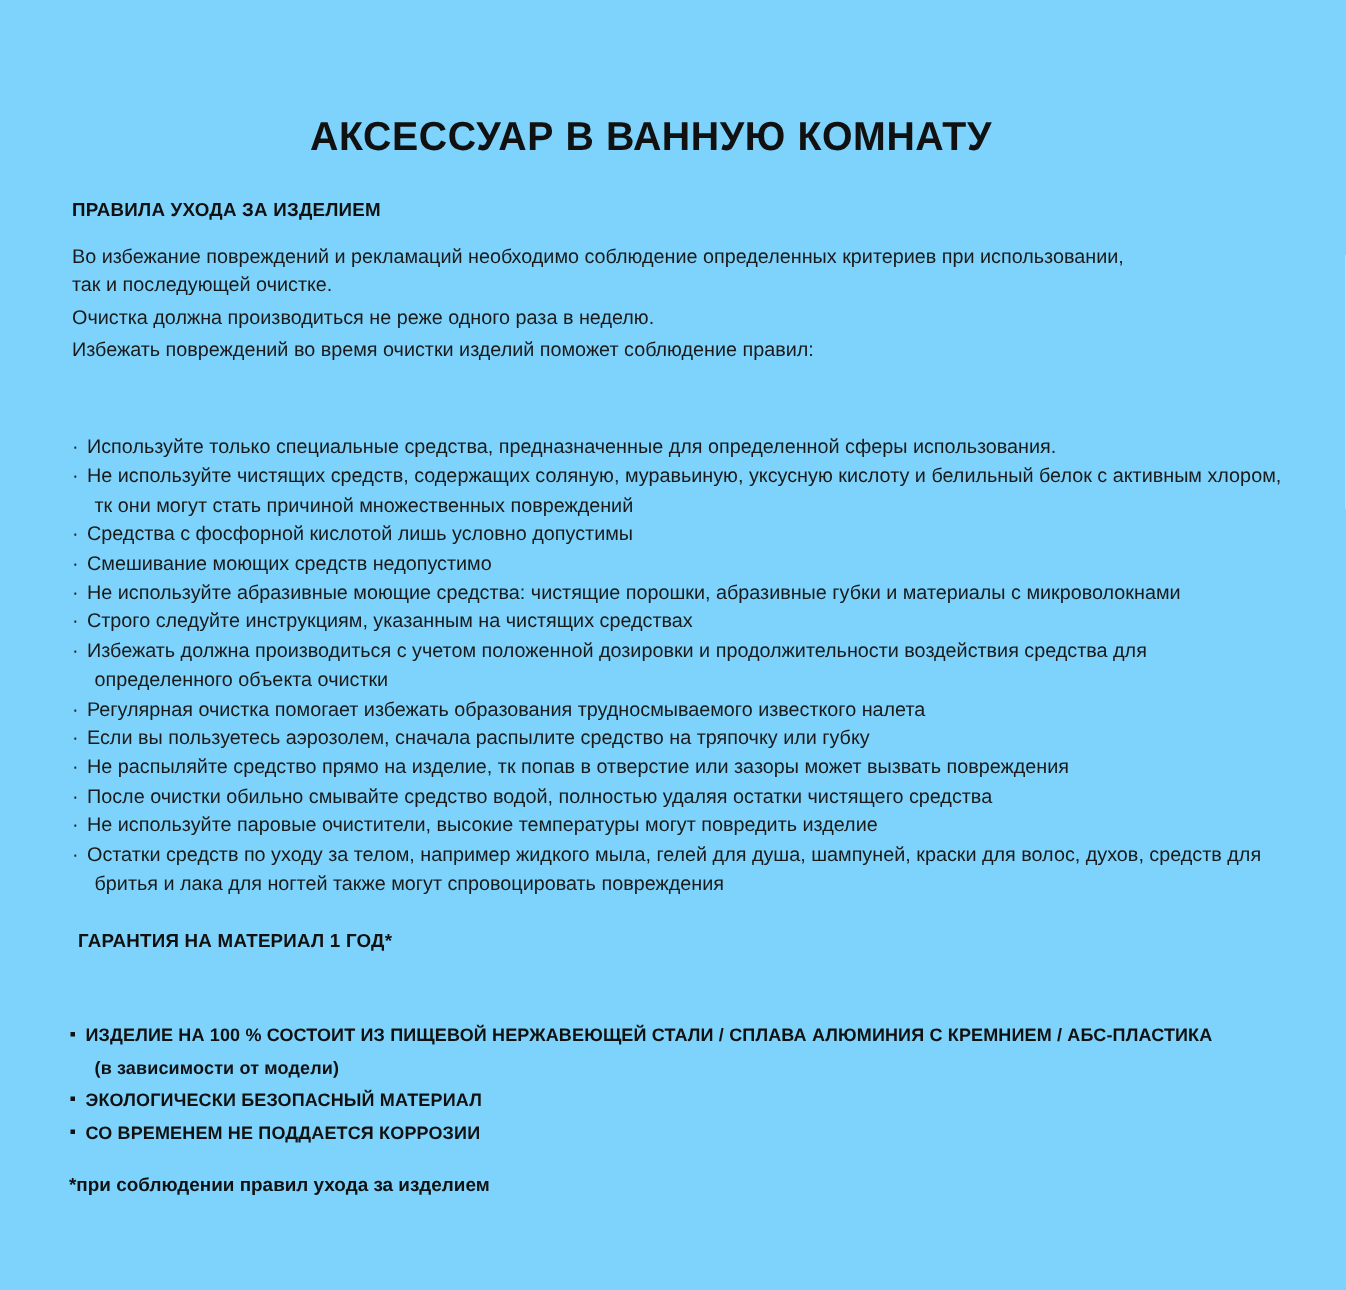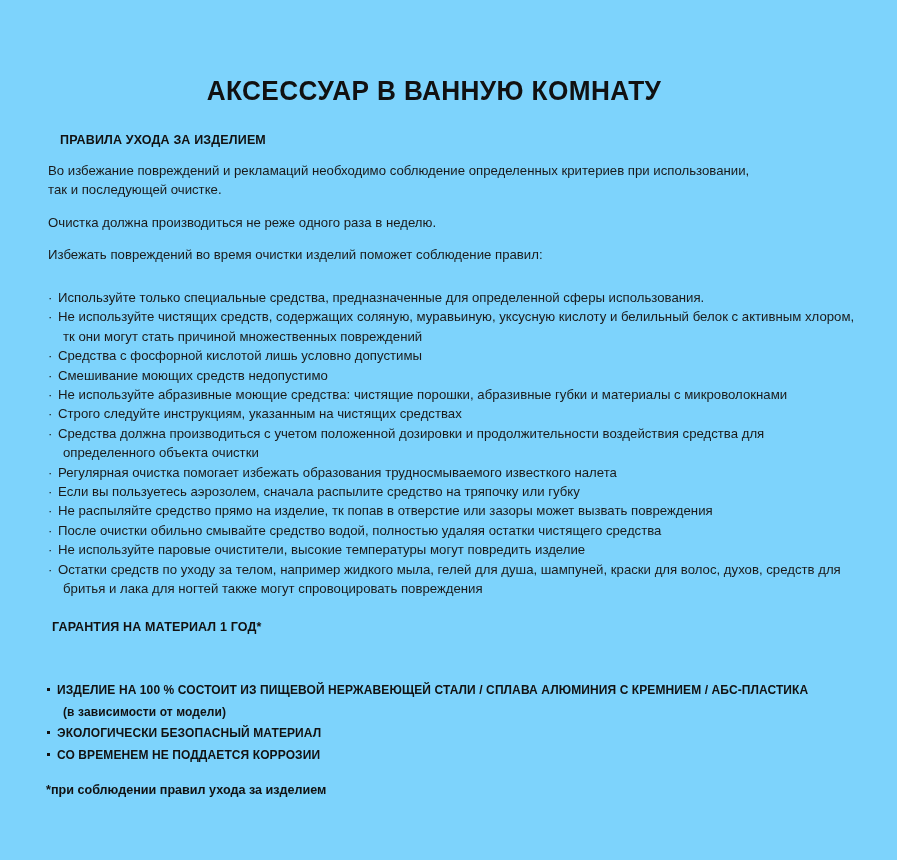--- a/index.html
+++ b/index.html
@@ -42,21 +42,21 @@
   
   .section-heading {
     position: absolute;
     font-size: 12.5px;
     font-weight: bold;
     letter-spacing: 0.15px;
     color: #111111;
     white-space: nowrap;
   }
   .section-heading.care {
-    left: 60px;
+    left: 48px;
     top: 123px;
   }
   .section-heading.warranty {
     left: 52px;
     top: 610px;
   }
 
   
   .intro-block {
     position: absolute;
@@ -64,21 +64,21 @@
     top: 161px;
     width: 800px;
   }
   .intro-para {
     font-size: 13.2px;
     line-height: 19.4px;
     color: #1a1a1a;
     margin: 0;
   }
   .intro-para.gap-before {
-    margin-top: 13px;
+    margin-top: 2px;
   }
   .intro-line {
     display: block;
     white-space: nowrap;
   }
 
   
   .rules-list {
     position: absolute;
     left: 48px;
@@ -205,21 +205,21 @@
     <li class="rule-item">
       <span class="rule-bullet">·</span>
       <span class="rule-text">Не используйте абразивные моющие средства: чистящие порошки, абразивные губки и материалы с микроволокнами</span>
     </li>
     <li class="rule-item">
       <span class="rule-bullet">·</span>
       <span class="rule-text">Строго следуйте инструкциям, указанным на чистящих средствах</span>
     </li>
     <li class="rule-item">
       <span class="rule-bullet">·</span>
-      <span class="rule-text">Средства должна производиться с учетом положенной дозировки и продолжительности воздействия средства для</span>
+      <span class="rule-text">Избежать должна производиться с учетом положенной дозировки и продолжительности воздействия средства для</span>
       <span class="rule-cont">определенного объекта очистки</span>
     </li>
     <li class="rule-item">
       <span class="rule-bullet">·</span>
       <span class="rule-text">Регулярная очистка помогает избежать образования трудносмываемого известкого налета</span>
     </li>
     <li class="rule-item">
       <span class="rule-bullet">·</span>
       <span class="rule-text">Если вы пользуетесь аэрозолем, сначала распылите средство на тряпочку или губку</span>
     </li>

